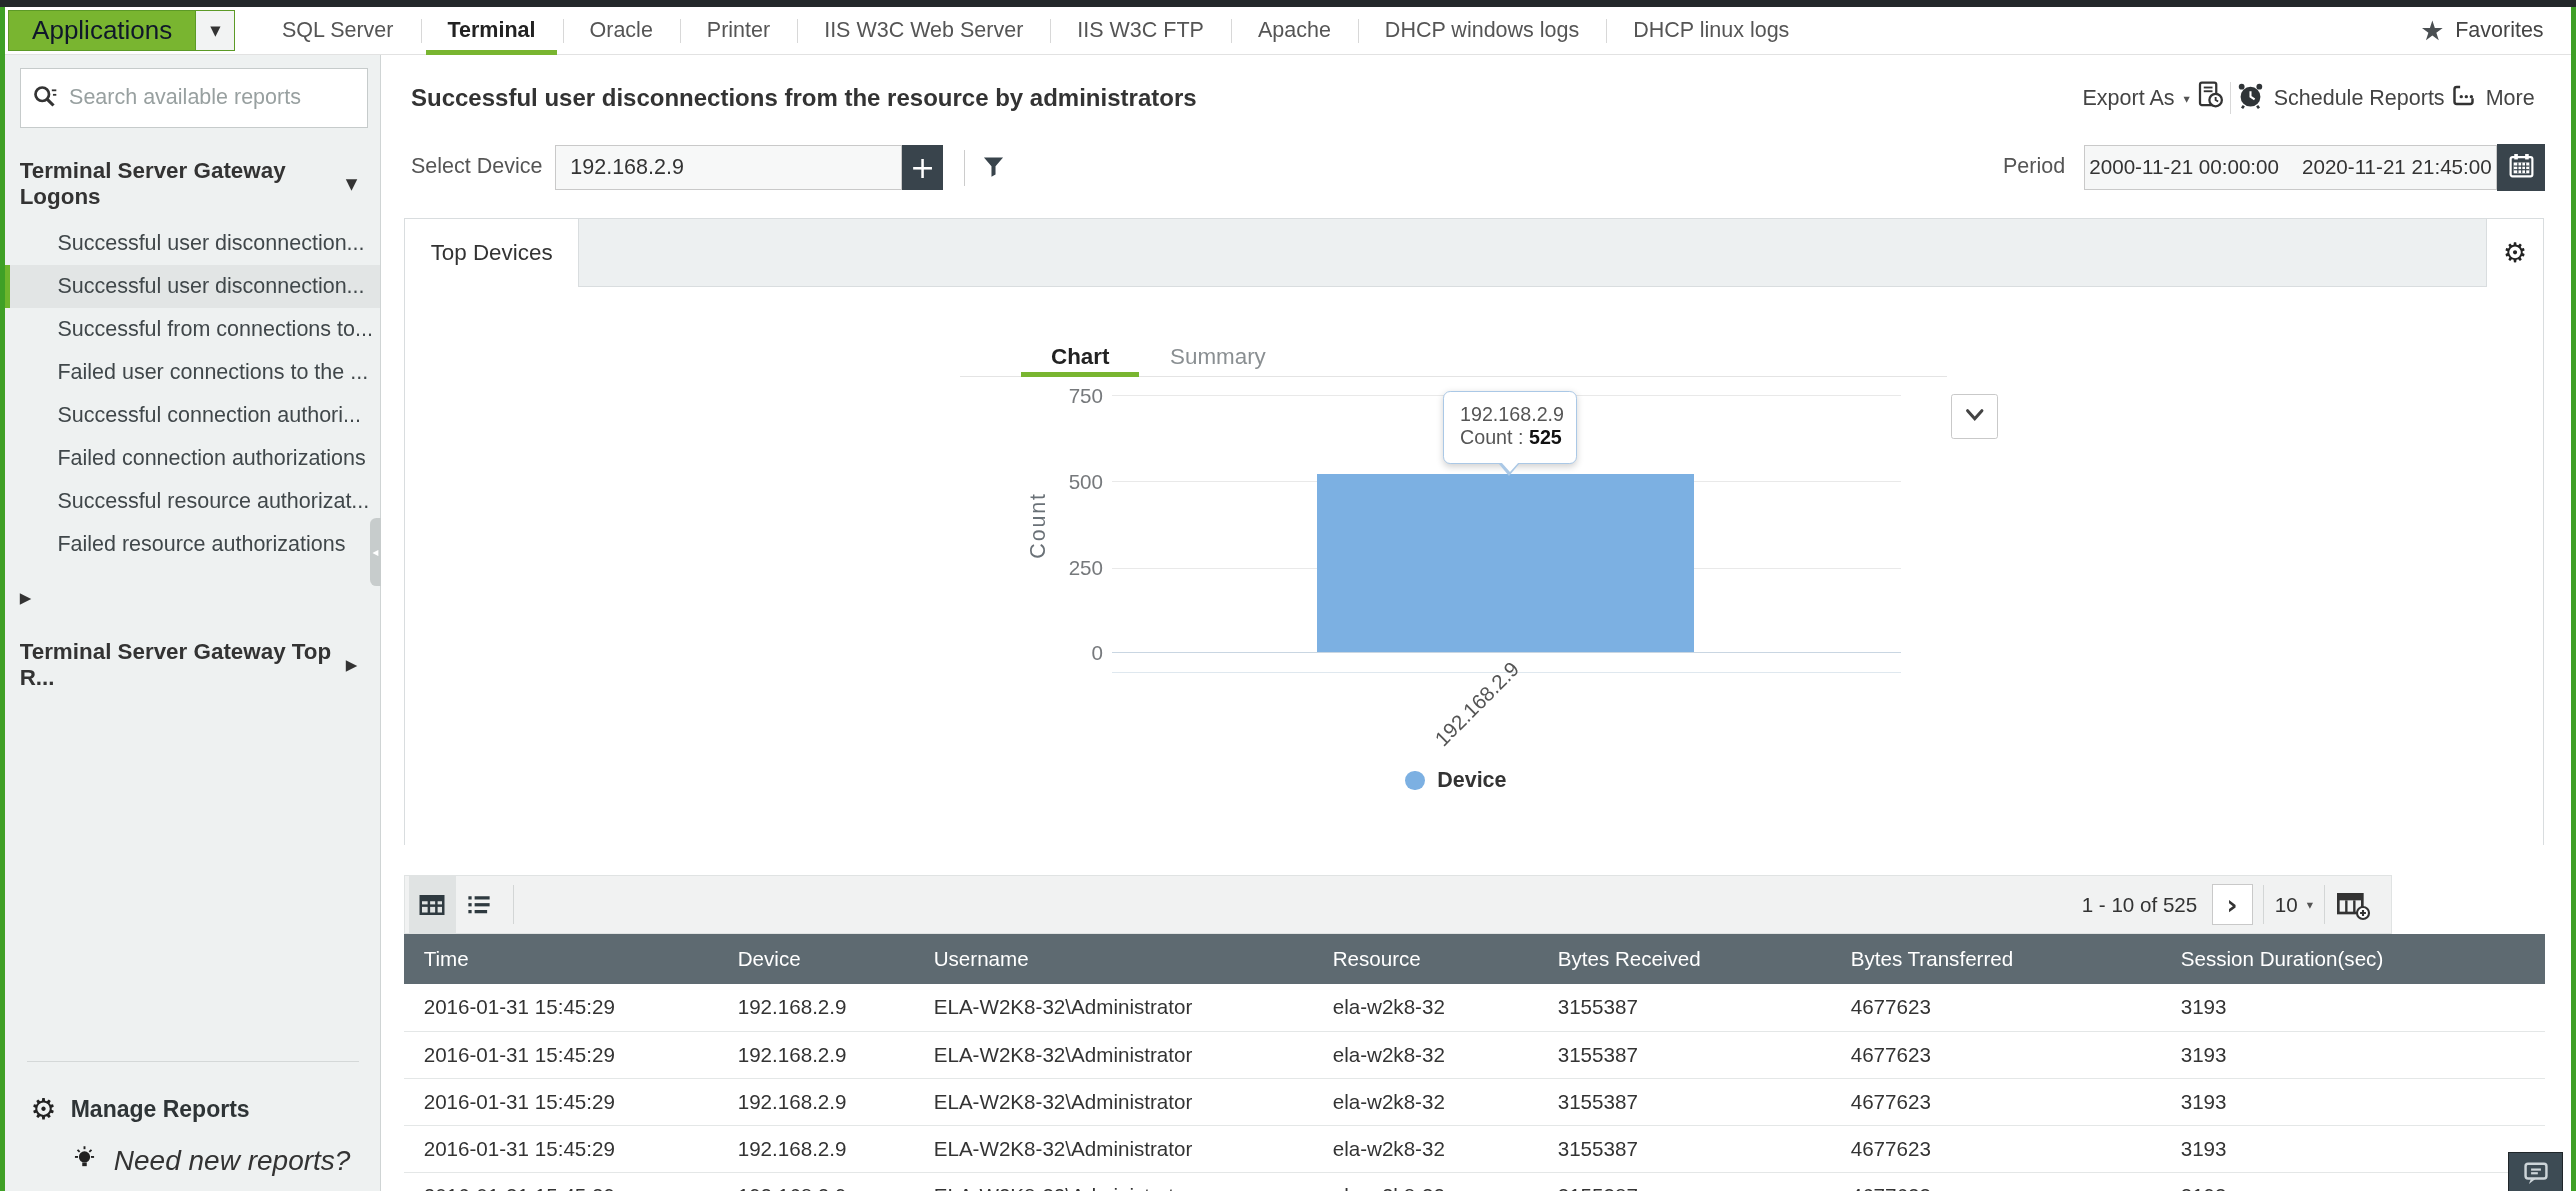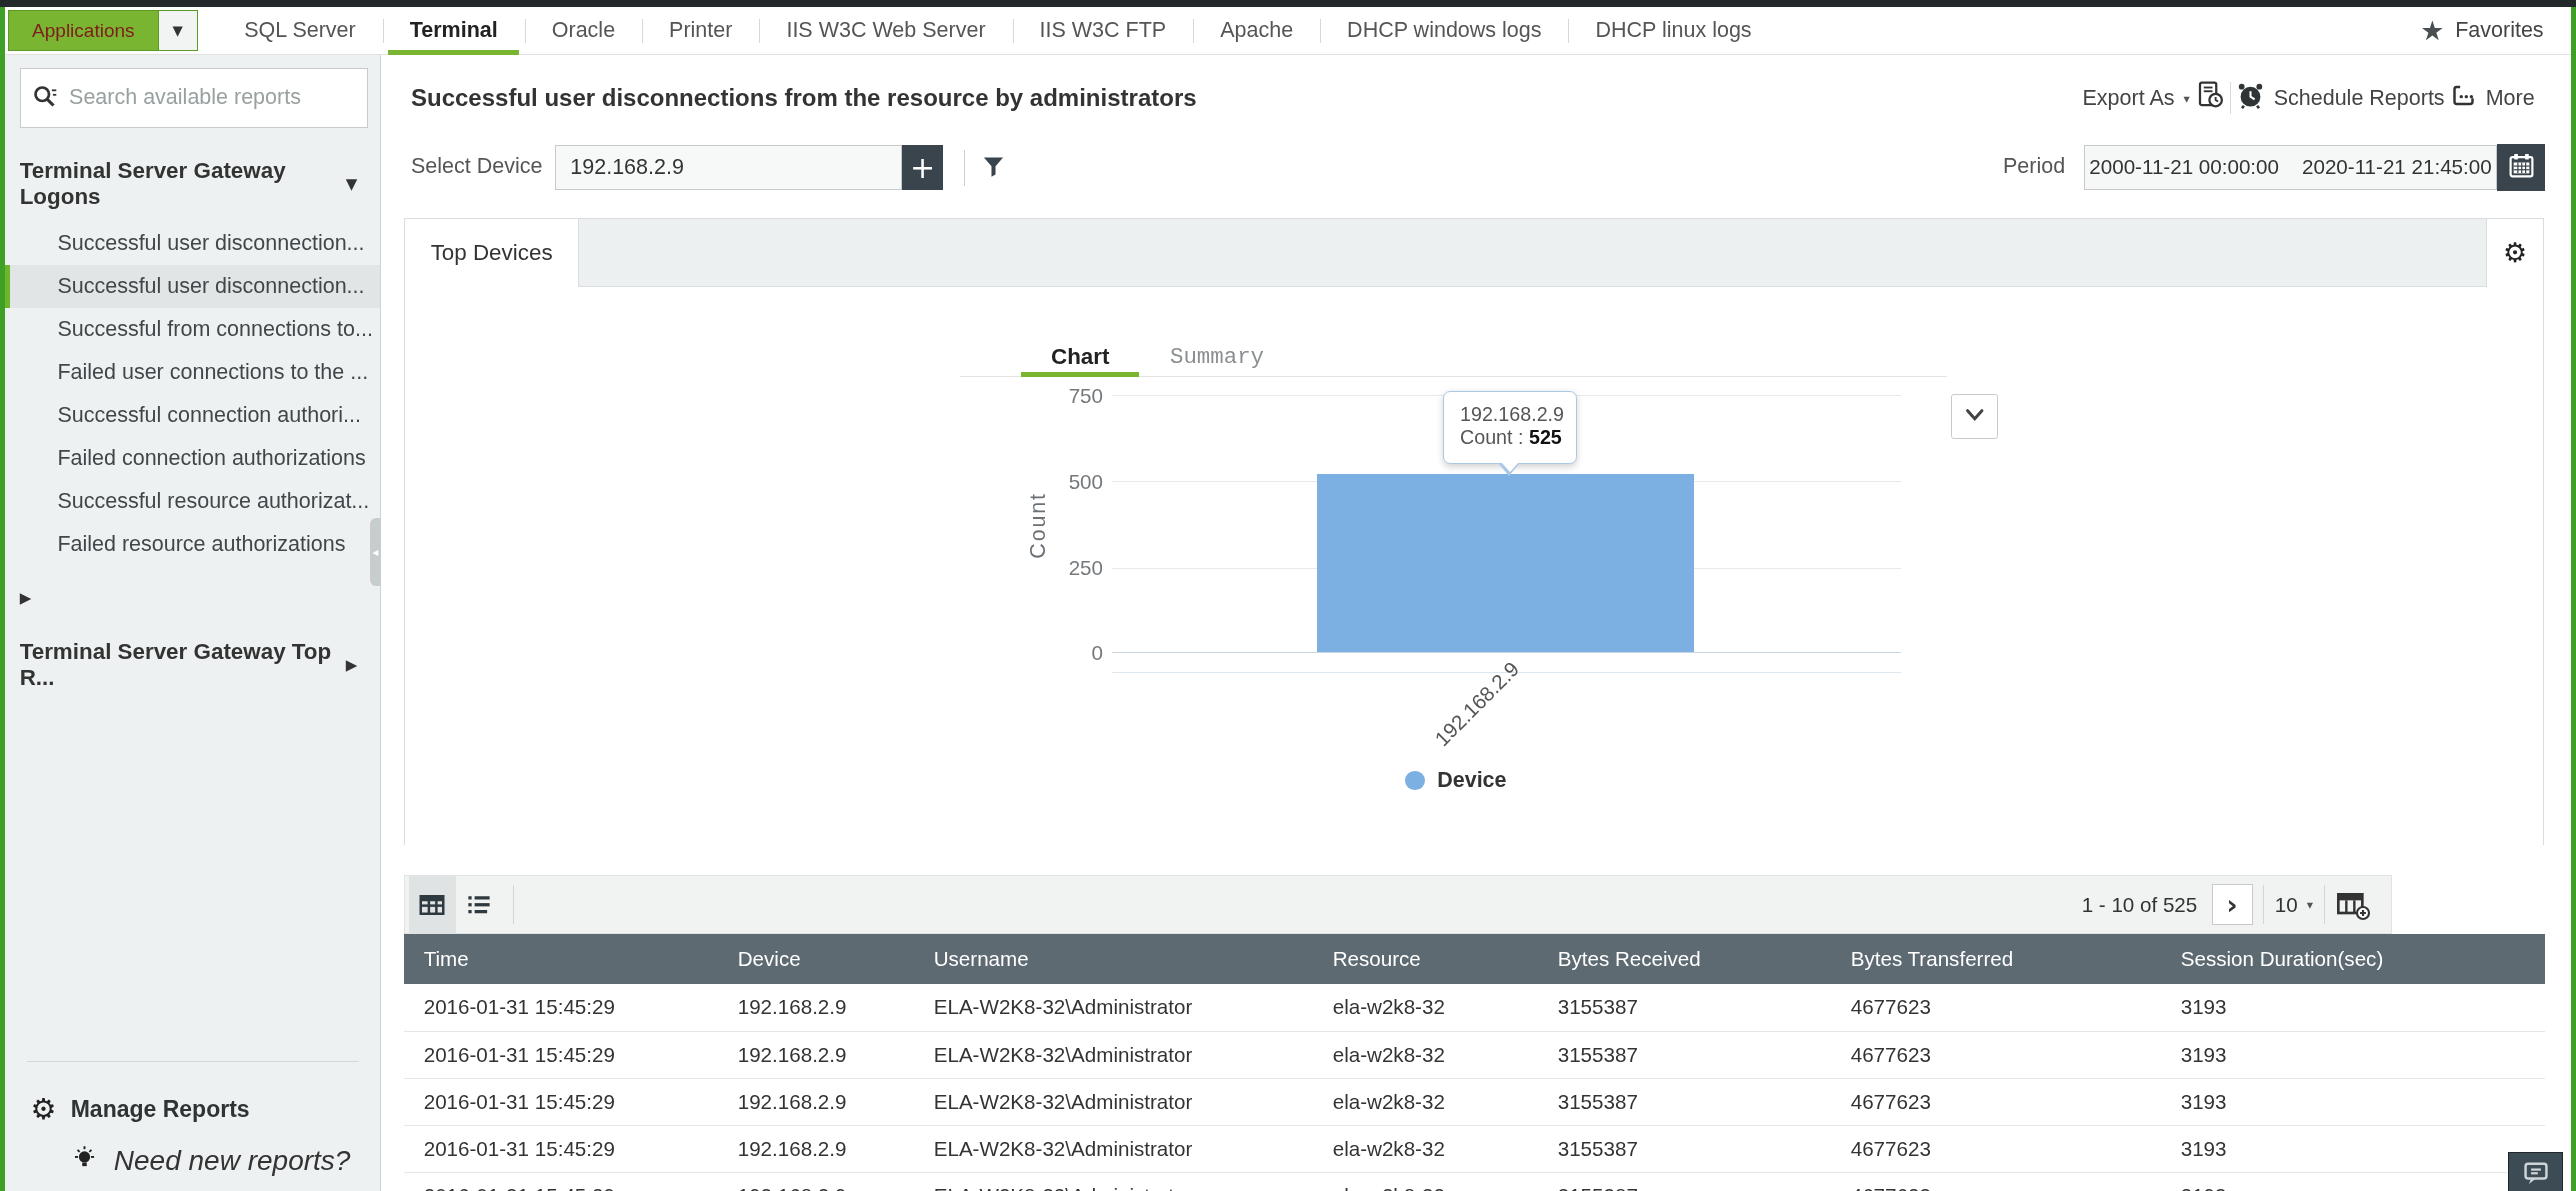--- a/index.html
+++ b/index.html
@@ -13,21 +13,21 @@
   
   .top-strip { position:absolute; left:0; top:0; width:2576px; height:7.2px; background:#23282a; }
   .edge { position:absolute; top:7.2px; bottom:0; width:5.4px; background:#3fa026; z-index:5; }
   .edge.l { left:0; } .edge.r { right:0; }
 
   
   .topnav { position:absolute; left:5.4px; right:5.4px; top:7.2px; height:48px; background:#fff;
             border-bottom:0.9px solid #e2e2e2; display:flex; align-items:center; }
   .apps-btn { margin-left:2.7px; height:41px; display:flex; align-items:stretch;
               border:1.8px solid #5c9a26; background:#79b530; cursor:pointer; }
-  .apps-label { color:#7f1d1d; font-size:19px; padding:0 23px; display:flex; align-items:center; }
+  .apps-label { color:#0f172a; font-size:26px; padding:0 23px; display:flex; align-items:center; }
   .apps-caret { width:39px; background:#f2f3f3; color:#333; display:flex; align-items:center;
                 justify-content:center; font-size:13.4px; border-left:1.8px solid #5c9a26; }
   .nav-tabs { display:flex; align-items:stretch; height:100%; margin-left:19.7px; }
   .nav-tab { position:relative; display:flex; align-items:center; padding:0 27px;
              font-size:21.5px; color:#555; cursor:pointer; }
   .nav-tab + .nav-tab::before { content:""; position:absolute; left:0; top:11.6px; bottom:11.6px;
              width:0.9px; background:#d8d8d8; }
   .nav-tab.active { color:#222; font-weight:bold; }
   .nav-tab.active::after { content:""; position:absolute; left:5.4px; right:5.4px; bottom:-0.9px;
              height:5.4px; background:#79b530; }
@@ -97,21 +97,21 @@
            border-left:0.9px solid #d9dddf; border-right:0.9px solid #d9dddf;
            display:flex; align-items:center; justify-content:center; font-size:22.4px; color:#333; cursor:pointer; }
   .panel-gear { margin-left:auto; width:57px; margin-bottom:-0.9px; background:#fff;
            border-left:0.9px solid #d9dddf; display:flex; align-items:center; justify-content:center; cursor:pointer; }
   .panel-gear .gear-glyph { font-size:27px; color:#222; }
   .panel-body { position:relative; width:100%; height:574px; background:#fff; }
 
   
   .ctab { position:absolute; top:52px; height:36px; line-height:36px; font-size:22.4px; cursor:pointer; }
   .ctab.chart { left:646px; font-weight:bold; color:#222; }
-  .ctab.summary { left:765px; color:#8a8f92;font-family:Liberation Mono, monospace; }
+  .ctab.summary { left:765px; color:#8a8f92; }
   .ctab-line { position:absolute; left:555px; top:89px; width:987px; height:0.9px; background:#e4e4e4; }
   .ctab-green { position:absolute; left:616px; top:85px; width:118px; height:5.4px; background:#79b530; }
   .ytick { position:absolute; left:626px; width:72px; height:27px; line-height:27px;
            text-align:right; font-size:20.6px; color:#76797c; }
   .gridline { position:absolute; left:707px; width:789px; height:0.9px; background:#e9e9e9; }
   .gridline.zero { background:#c9d6e2; }
   .axis-bottom { position:absolute; left:707px; top:385px; width:789px; height:0.9px; background:#dfe8ef; }
   .bar { position:absolute; left:912px; top:187px; width:377px; height:178px; background:#7cb0e2; cursor:pointer; }
   .ylab { position:absolute; left:580px; top:226px; width:107px; text-align:center;
           transform:rotate(-90deg); color:#6a7177; font-size:21.5px; letter-spacing:1.8px; }

